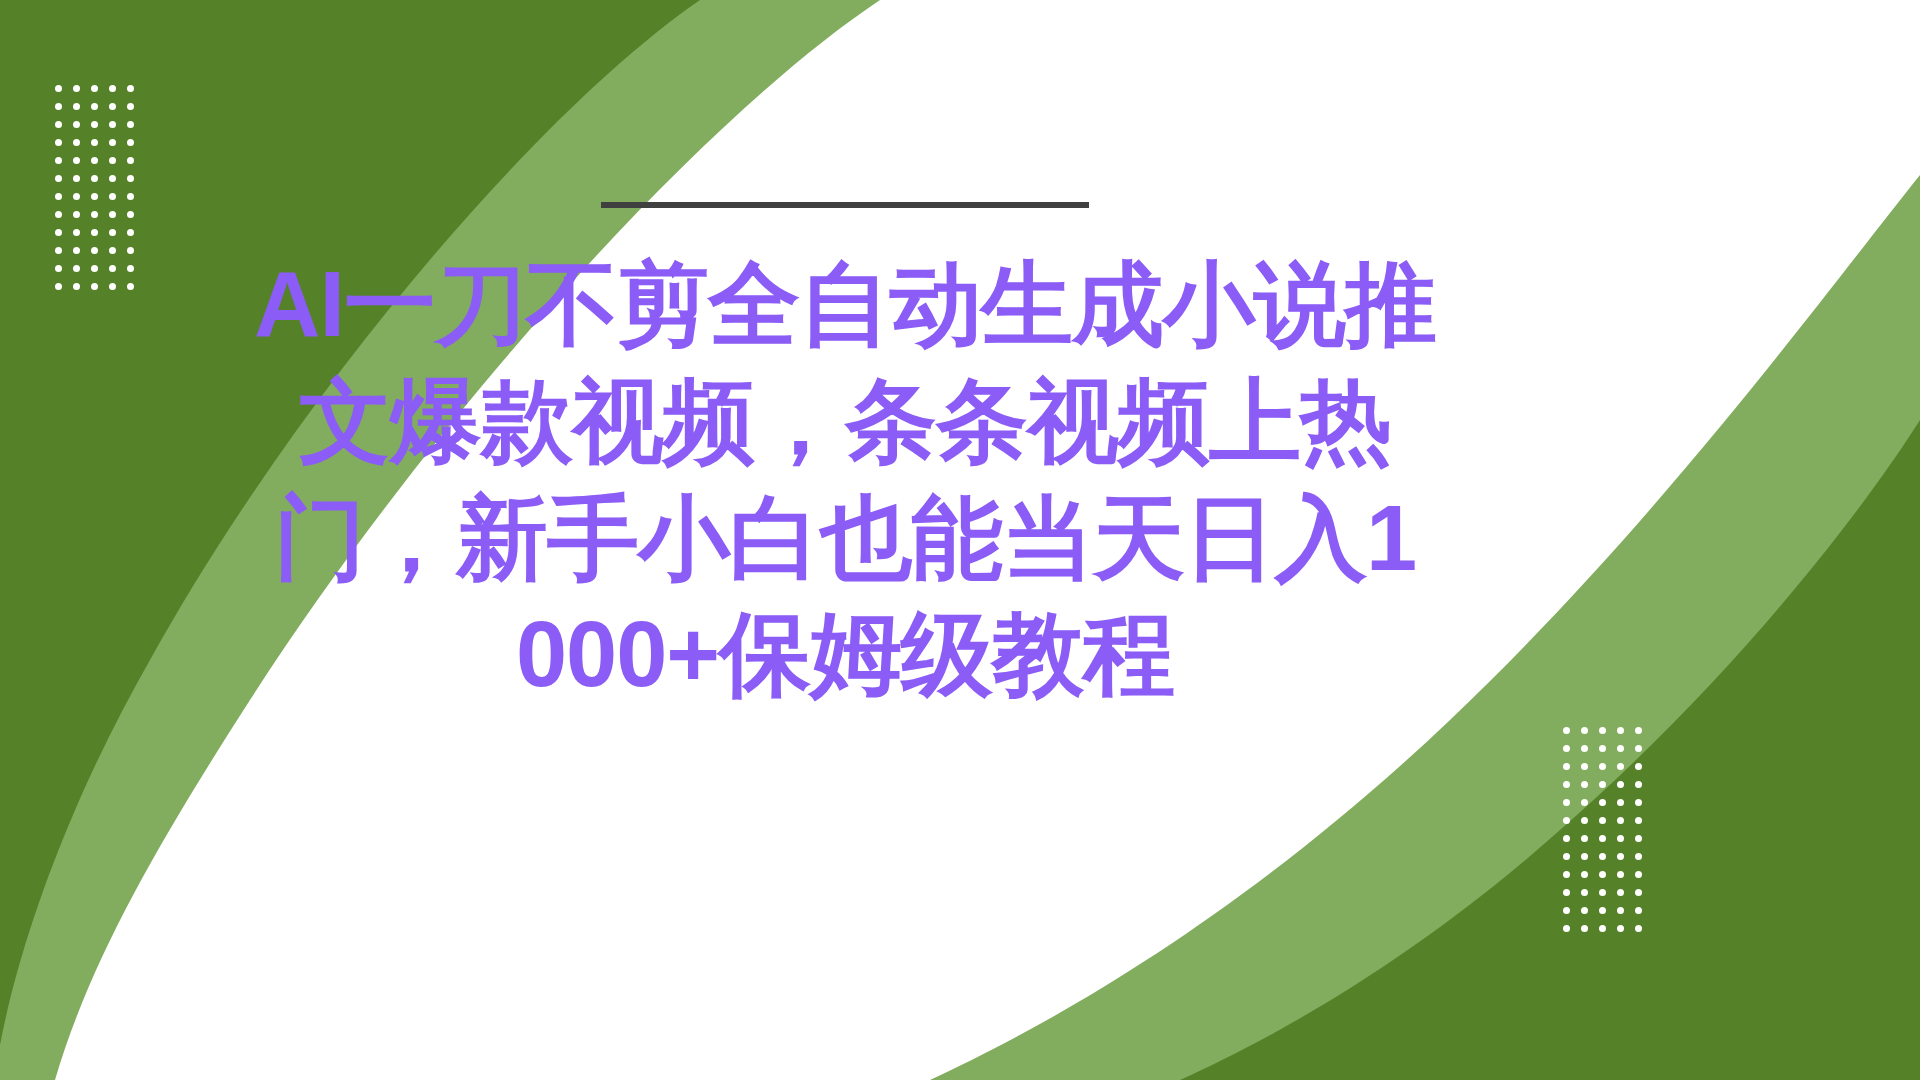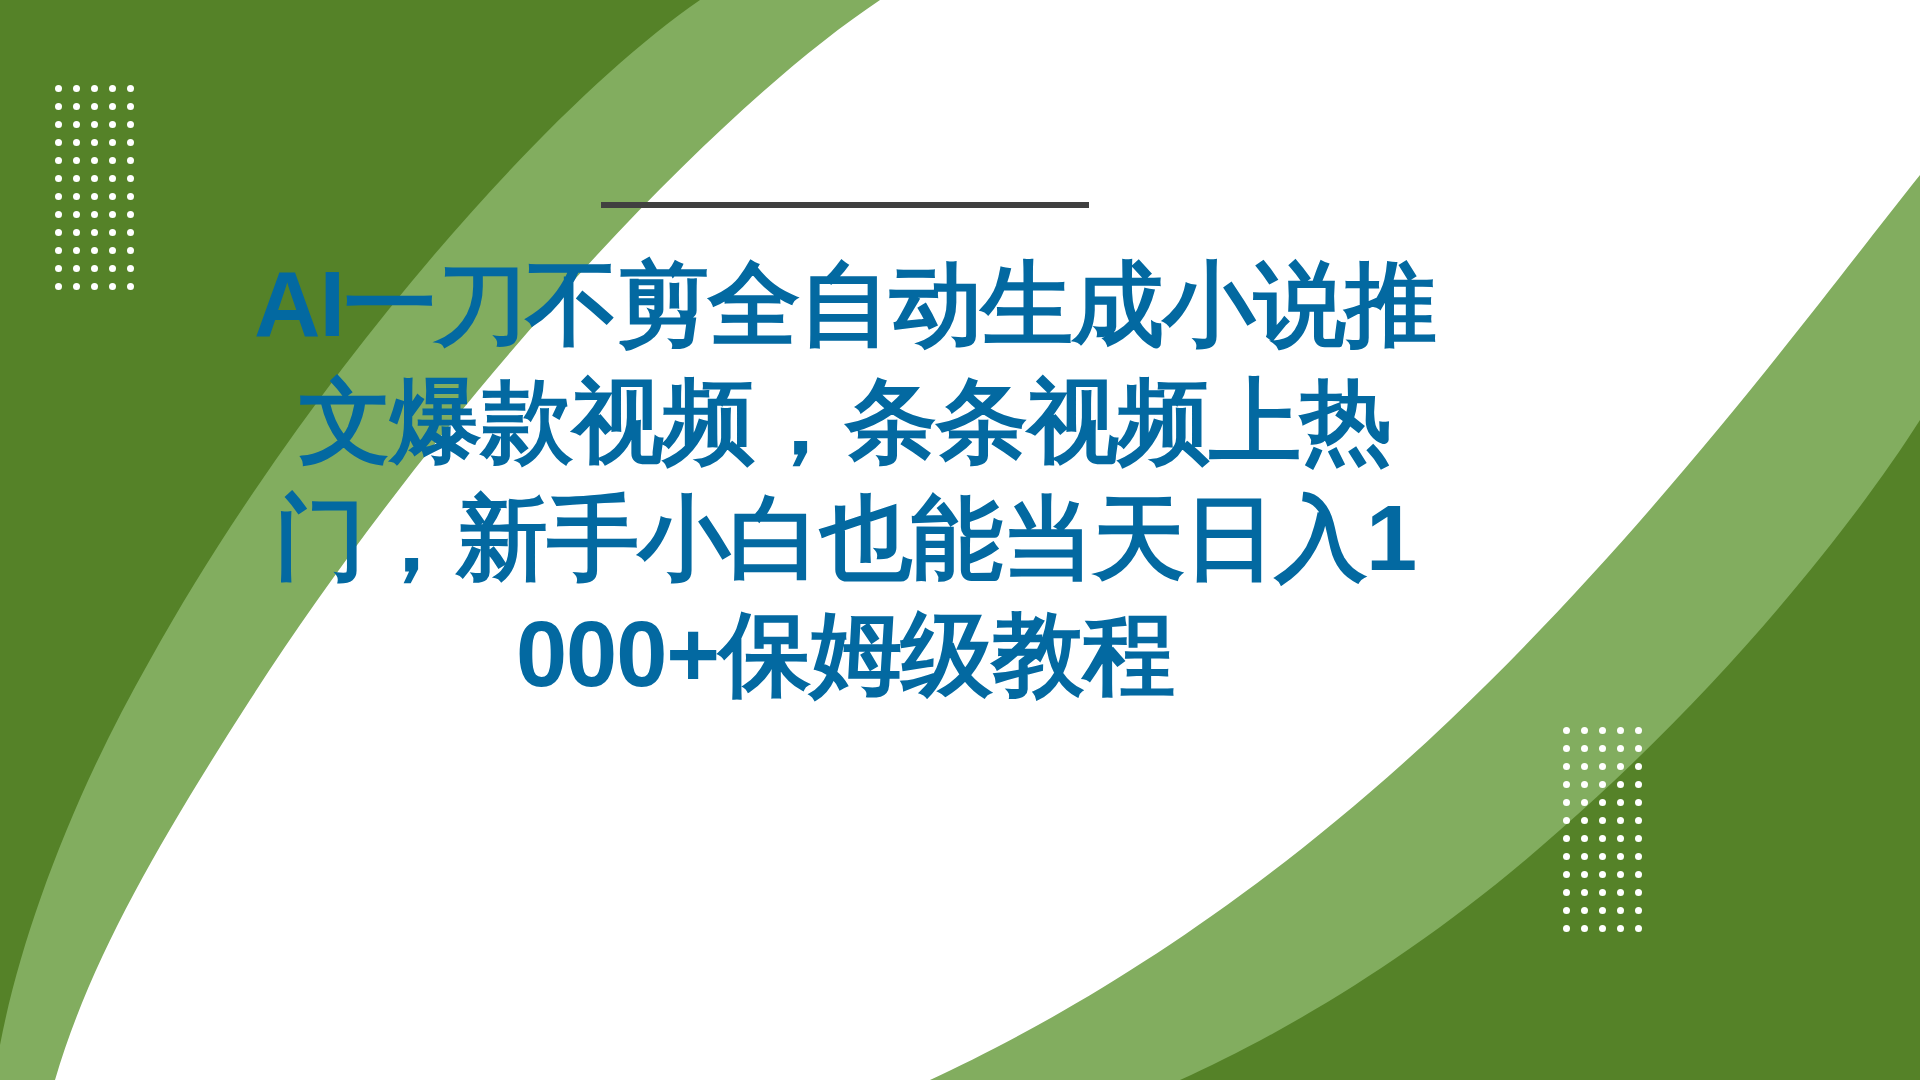--- a/index.html
+++ b/index.html
@@ -55,21 +55,21 @@
     width: 488px;
     height: 6px;
     background: #404040;
     margin: 22px auto 0 auto;
   }
   #title {
     margin: 38px 0 0 0;
     font-size: 92px;
     line-height: 1.27;
     font-weight: bold;
-    color: #0369a1;
+    color: #8b5cf6;
     letter-spacing: -1px;
     text-align: center;
     white-space: pre-wrap;
     word-break: break-all;
   }
 </style>
 </head>
 <body>
 
 <div id="stage">

